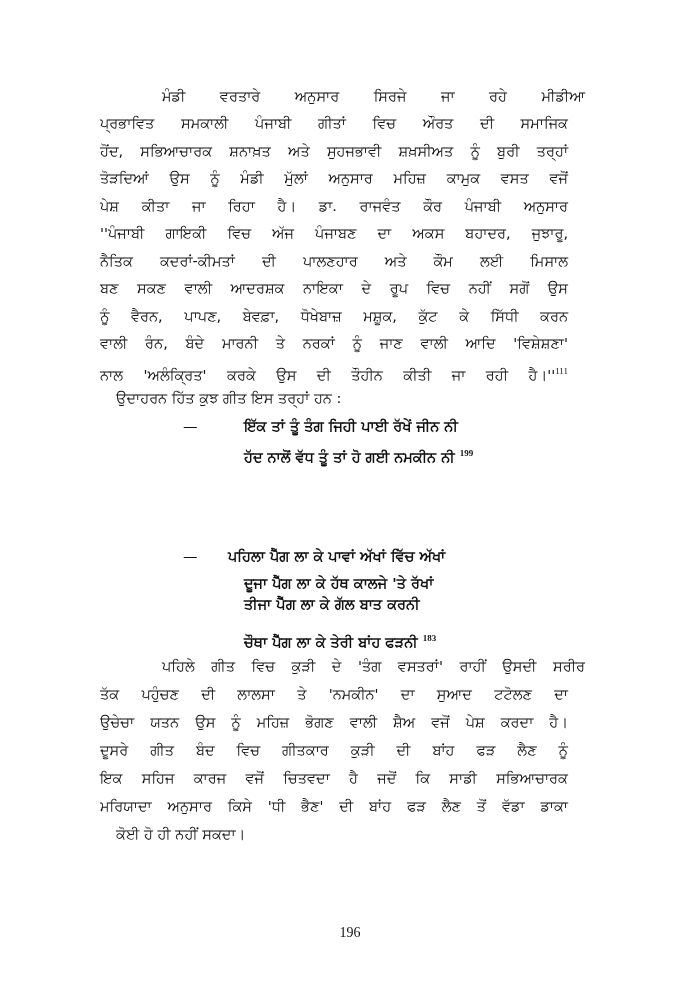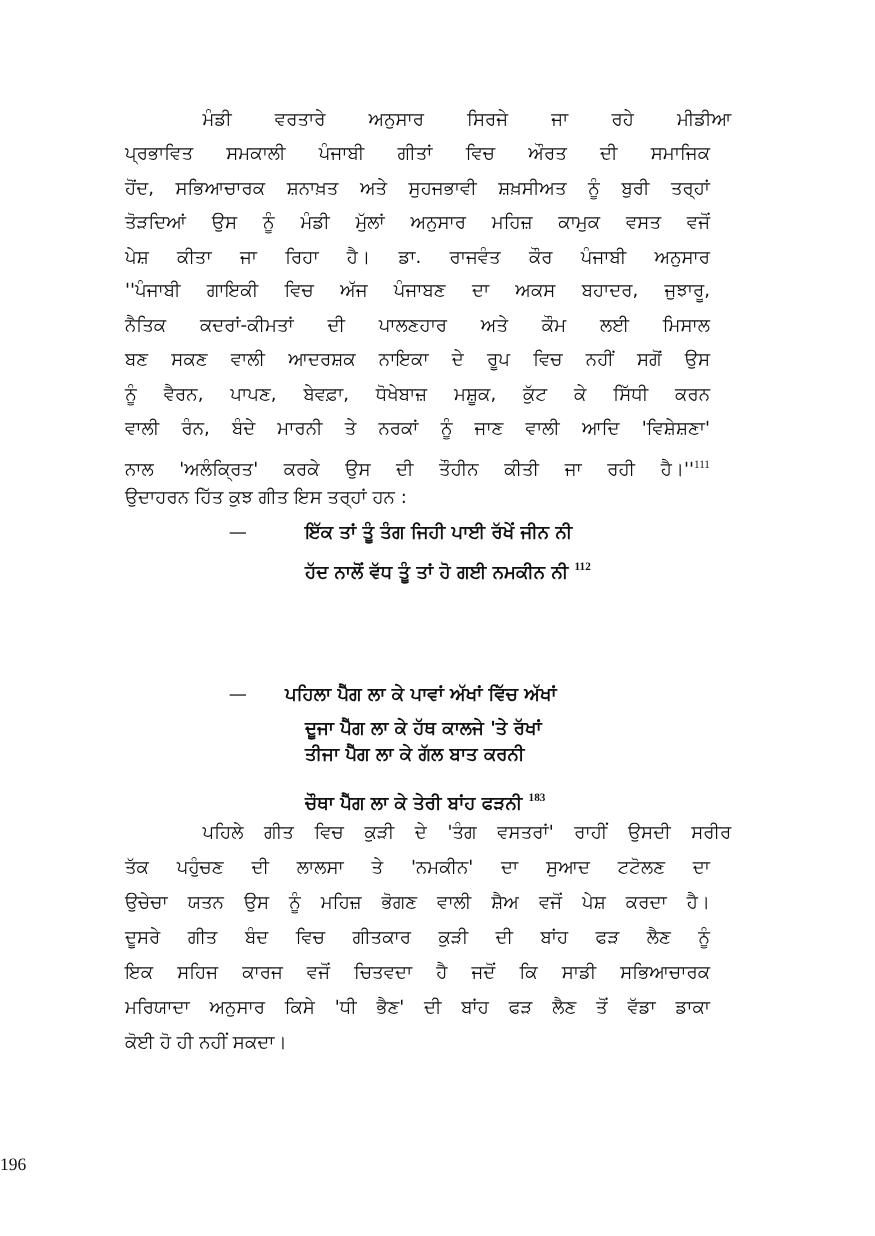--- a/index.html
+++ b/index.html
@@ -1,26 +1,26 @@
 <!DOCTYPE html>
 <html><head>
 <meta charset="utf-8">
 <style>
   html, body { margin: 0; padding: 0; background: #ffffff; }
   body { width: 700px; height: 989px; position: relative; overflow: hidden;
          font-family: "DejaVu Sans", "Liberation Sans", sans-serif; color: #111; }
   .page { position: absolute; left: 0; top: 0; width: 700px; height: 989px; padding-left: 37px; }
   .line { position: absolute; left: 100px; width: 468px; font-size: 14.5px; line-height: 20px;
           white-space: nowrap; text-align: justify; text-align-last: justify; }
-  .line.last { text-align-last: left; }
+  .line.last { text-align-last: left; margin-left: 16px; }
   .line.indent { left: 162px; width: 423px; }
   sup { font-family: "Liberation Serif", serif; font-size: 9px; vertical-align: 6px; }
   .verse { position: absolute; font-size: 14.5px; line-height: 20px; white-space: nowrap; font-weight: bold; }
   .dash { position: absolute; left: 183px; font-size: 14.5px; line-height: 20px; }
-  .pagenum { position: absolute; left: 0; width: 700px; top: 925px; text-align: left;
+  .pagenum { position: absolute; left: 0; width: 700px; top: 925px; text-align: center;
              font-family: "Liberation Serif", serif; font-size: 14px; }
 </style>
 </head>
 <body>
 
 <div class="page">
 
   <div>
     <div class="line indent" style="top:86px">ਮੰਡੀ ਵਰਤਾਰੇ ਅਨੁਸਾਰ ਸਿਰਜੇ ਜਾ ਰਹੇ ਮੀਡੀਆ</div>
     <div class="line" style="top:113px">ਪ੍ਰਭਾਵਿਤ ਸਮਕਾਲੀ ਪੰਜਾਬੀ ਗੀਤਾਂ ਵਿਚ ਔਰਤ ਦੀ ਸਮਾਜਿਕ</div>
@@ -36,21 +36,21 @@
       <span>ਨਾਲ 'ਅਲੰਕ੍ਰਿਤ' ਕਰਕੇ ਉਸ ਦੀ ਤੌਹੀਨ ਕੀਤੀ ਜਾ ਰਹੀ ਹੈ।''</span><sup>111</sup>
     </div>
     <div class="line last" style="top:388px">ਉਦਾਹਰਨ ਹਿੱਤ ਕੁਝ ਗੀਤ ਇਸ ਤਰ੍ਹਾਂ ਹਨ :</div>
   </div>
 
   <div>
     <span class="dash" style="top:416px">—</span>
     <div class="verse" style="left:244px; top:416px">ਇੱਕ ਤਾਂ ਤੂੰ ਤੰਗ ਜਿਹੀ ਪਾਈ ਰੱਖੇਂ ਜੀਨ ਨੀ</div>
     <div class="verse" style="left:244px; top:443px">
       <span>ਹੱਦ ਨਾਲੋਂ ਵੱਧ ਤੂੰ ਤਾਂ ਹੋ ਗਈ ਨਮਕੀਨ ਨੀ</span>
-      <sup>112</sup>
+      <sup>199</sup>
     </div>
   </div>
 
   <div>
     <span class="dash" style="top:546px">—</span>
     <div class="verse" style="left:228px; top:546px">ਪਹਿਲਾ ਪੈੱਗ ਲਾ ਕੇ ਪਾਵਾਂ ਅੱਖਾਂ ਵਿੱਚ ਅੱਖਾਂ</div>
     <div class="verse" style="left:244px; top:573px">ਦੂਜਾ ਪੈੱਗ ਲਾ ਕੇ ਹੱਥ ਕਾਲਜੇ 'ਤੇ ਰੱਖਾਂ</div>
     <div class="verse" style="left:244px; top:594px">ਤੀਜਾ ਪੈੱਗ ਲਾ ਕੇ ਗੱਲ ਬਾਤ ਕਰਨੀ</div>
     <div class="verse" style="left:244px; top:628px">
       <span>ਚੌਥਾ ਪੈੱਗ ਲਾ ਕੇ ਤੇਰੀ ਬਾਂਹ ਫੜਨੀ</span>

